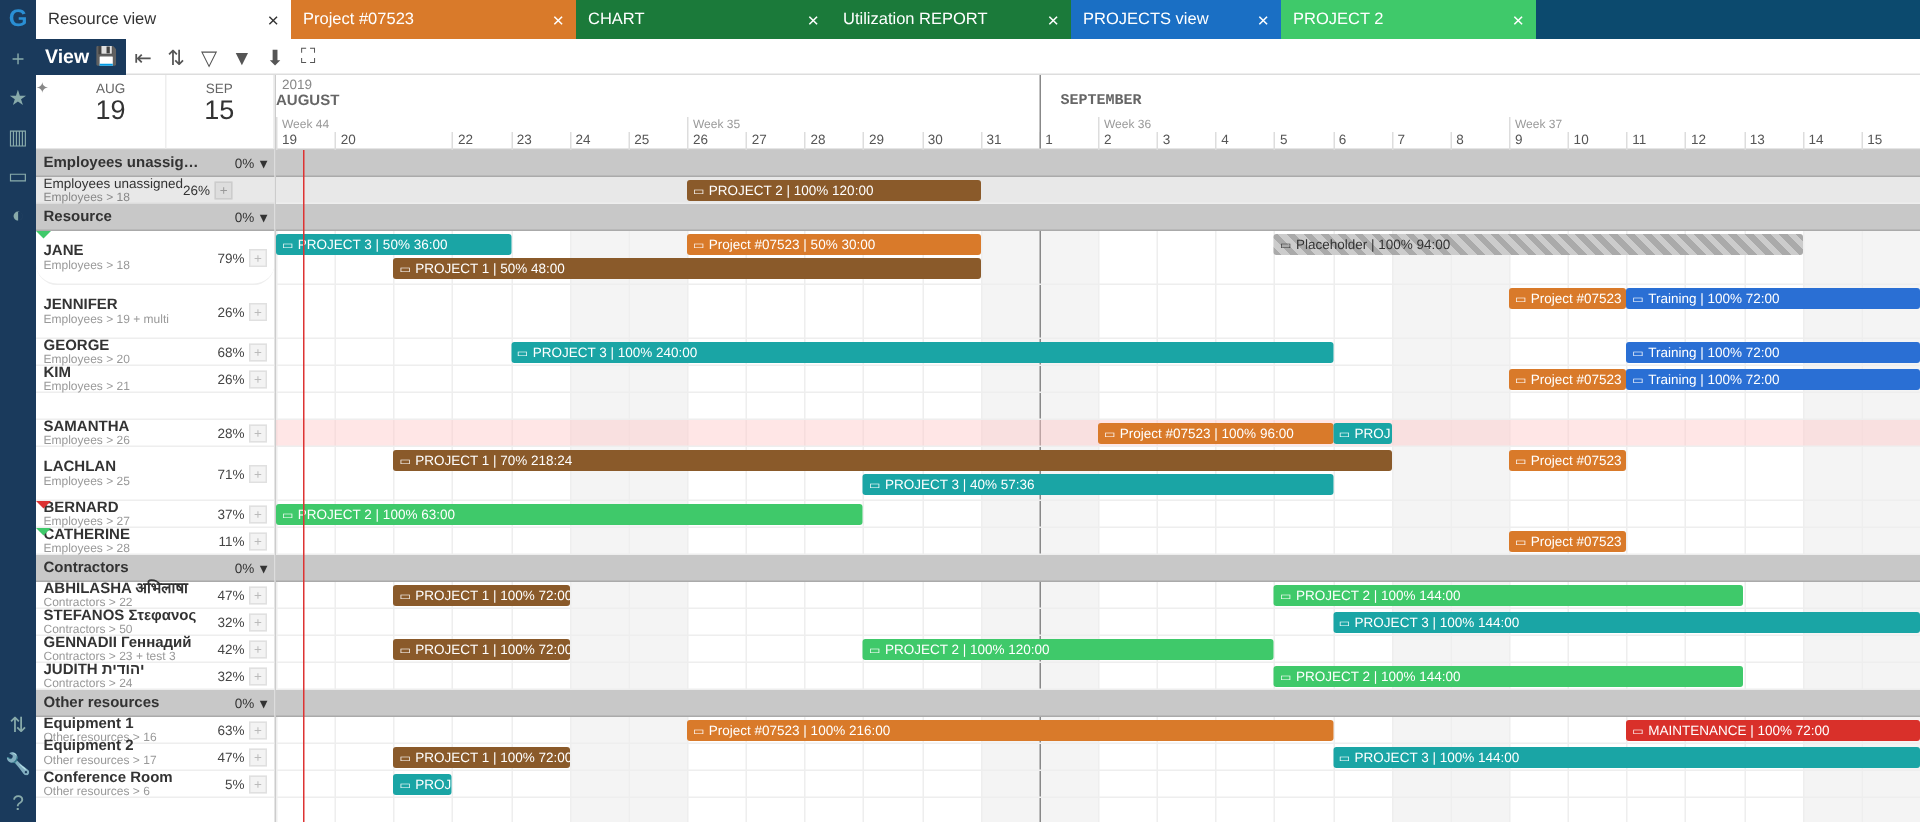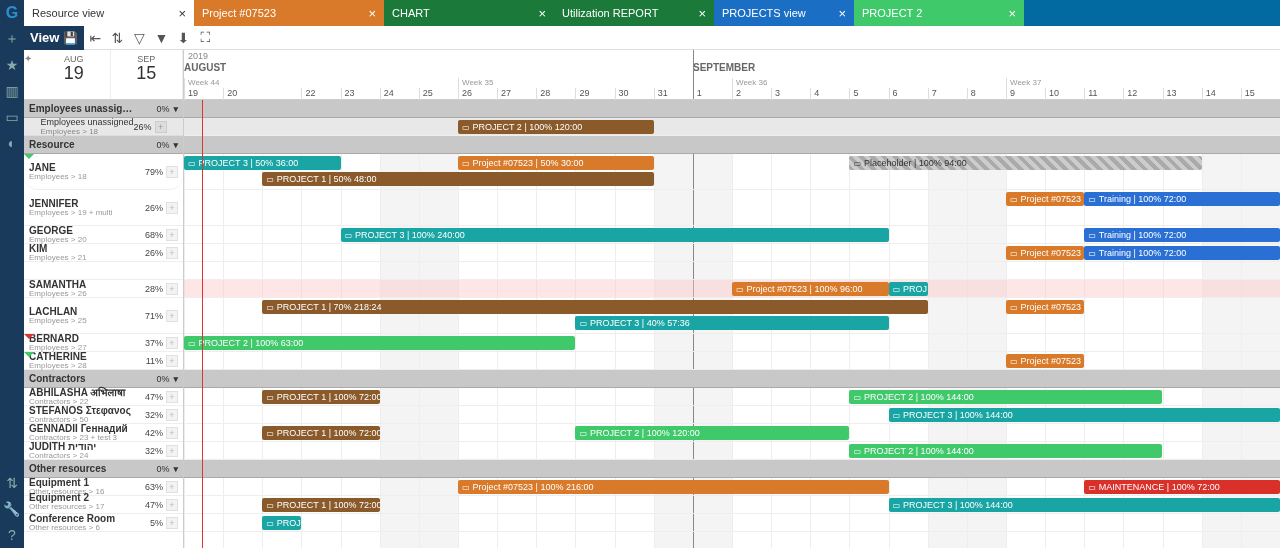--- a/index.html
+++ b/index.html
@@ -9,57 +9,57 @@
 
 
 .side-rail { width: 24px; background: #1a3a5c; display: flex; flex-direction: column; align-items: center; padding-top: 0; }
 .side-rail .logo { width: 24px; height: 26px; background: #1a3a5c; color: #2a8fd4; font-weight: bold; font-size: 16px; display: flex; align-items: center; justify-content: center; }
 .side-rail .rail-icon { width: 24px; height: 26px; display: flex; align-items: center; justify-content: center; color: #8aa; font-size: 14px; cursor: pointer; }
 
 
 .main { flex: 1; display: flex; flex-direction: column; }
 
 
-.tabs { height: 26px; background: #0369a1; display: flex; align-items: stretch; }
+.tabs { height: 26px; background: #0c4a6e; display: flex; align-items: stretch; }
 .tab { display: flex; align-items: center; padding: 0 8px; font-size: 11px; cursor: pointer; position: relative; }
 .tab .close { margin-left: 8px; font-size: 13px; cursor: pointer; }
 .tab.white { background: #fff; color: #333; min-width: 170px; }
 .tab.orange { background: #d97a2a; color: #fff; min-width: 190px; }
 .tab.green { background: #1b7a3a; color: #fff; min-width: 170px; }
 .tab.green2 { background: #1b7a3a; color: #fff; min-width: 160px; }
 .tab.blue { background: #1a6fc4; color: #fff; min-width: 140px; }
 .tab.lime { background: #3fc96a; color: #fff; min-width: 170px; }
 .tabs .spacer { flex: 1; }
 .user-area { display: flex; align-items: center; color: #fff; padding: 0 10px; gap: 10px; }
 .user-area .ui-icon { font-size: 14px; cursor: pointer; color:#ccc;}
 
 
 .toolbar { height: 24px; background: #fff; display: flex; align-items: center; border-bottom: 1px solid #ddd; }
-.view-btn { background: #1a3a5c; color: #fff; height: 24px; padding: 4px 6px; display: flex; align-items: center; font-weight: bold; font-size: 13px; gap:4px;}
+.view-btn { background: #1a3a5c; color: #fff; height: 24px; padding: 4px 6px; display: flex; align-items: flex-start; font-weight: bold; font-size: 13px; gap:4px;}
 .view-btn .save-ic{font-size:12px;}
 .toolbar .tool-icon { width: 22px; height: 24px; display: flex; align-items: center; justify-content: center; color: #555; font-size: 14px; cursor: pointer; }
 
 
 .content { flex: 1; display: flex; overflow: hidden; }
 
 
 .left-panel { width: 160px; border-right: 1px solid #ccc; display: flex; flex-direction: column; }
 .date-header { height: 50px; display: flex; border-bottom: 1px solid #ccc; }
 .date-box { flex: 1; text-align: center; padding: 4px 0; border-right: 1px solid #eee; }
 .date-box .month { font-size: 9px; color: #666; }
 .date-box .day { font-size: 18px; font-weight: normal; line-height: 1; }
 .date-box .dow { font-size: 8px; color: #666; margin-top: 36px; }
 .date-header .cog-icon { width: 14px; display:flex; align-items:flex-start; padding-top:3px; color:#888; font-size:10px;}
 
 .resource-list { flex: 1; overflow-y: hidden; }
 .group-header { background: #c8c8c8; padding: 3px 5px; font-weight: bold; font-size: 10px; display: flex; align-items: center; justify-content: space-between; border-bottom: 1px solid #aaa; height:18px; }
 .group-header .gh-right{ display:flex; align-items:center; gap:4px;}
 .group-header .pct{font-weight:normal; font-size:9px;}
 .group-header .chev{font-size:9px; cursor:pointer;}
-.sub-header { background: #e8e8e8; padding: 2px 5px; display: flex; justify-content: center; align-items: center; border-bottom: 1px solid #ddd; height:18px;}
+.sub-header { background: #e8e8e8; padding: 2px 5px; display: flex; justify-content: flex-start; align-items: center; border-bottom: 1px solid #ddd; height:18px;}
 .sub-header .sh-label{font-size:9px;}
 .sub-header .sh-sub{font-size:8px; color:#888;}
 .sub-header .sh-right{display:flex; align-items:center; gap:3px;}
 .sub-header .pct{font-size:9px;}
 .sub-header .plus-btn{ width:12px; height:12px; background:#ddd; border:1px solid #ccc; display:flex; align-items:center; justify-content:center; font-size:9px; color:#999; cursor:pointer;}
 .resource-row { padding: 2px 5px; border-bottom: 1px solid #eee; display: flex; justify-content: space-between; align-items: center; height:18px; position:relative;}
 .resource-row .r-left{display:flex; flex-direction:column; line-height:1;}
 .resource-row .r-name { font-size: 10px; font-weight: bold;}
 .resource-row .r-sub { font-size: 8px; color: #999; }
 .resource-row .r-right{display:flex; align-items:center; gap:3px;}
@@ -377,21 +377,21 @@
               </div>
             </div>
           </div>
       </div>
 
       <div class="timeline">
         <div class="tl-header">
           <div class="tl-year">2019</div>
           <div class="tl-months" id="tl-months">
               <div class="tl-month-label" style="left: 0px;">AUGUST</div>
-              <div class="tl-month-label" style="left: 509px;">SEPTEMBER</div>
+              <div class="tl-month-label" style="left: 523px; font-family: Liberation Mono, monospace;">SEPTEMBER</div>
             </div>
           <div class="tl-weeks" id="tl-weeks">
               <div class="tl-week-label" style="left: 0px;">Week 44</div>
               <div class="tl-week-label" style="left: 274px;">Week 35</div>
               <div class="tl-week-label" style="left: 548px;">Week 36</div>
               <div class="tl-week-label" style="left: 822px;">Week 37</div>
             </div>
           <div class="tl-days-row" id="tl-days">
               <div class="tl-day" style="left: 0px;">19</div>
               <div class="tl-day" style="left: 39.14px;">20</div>

